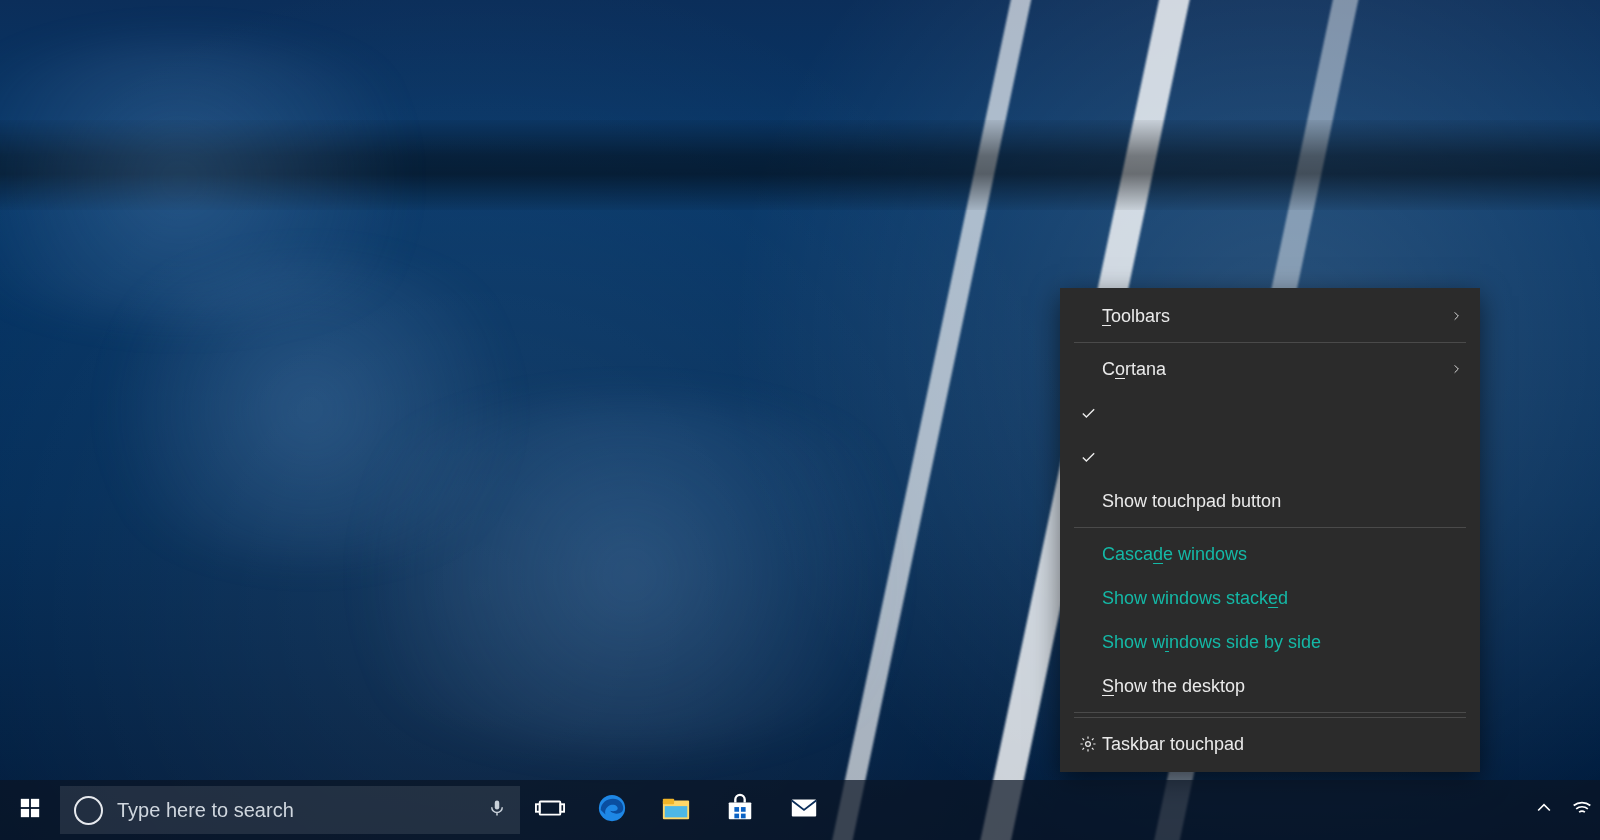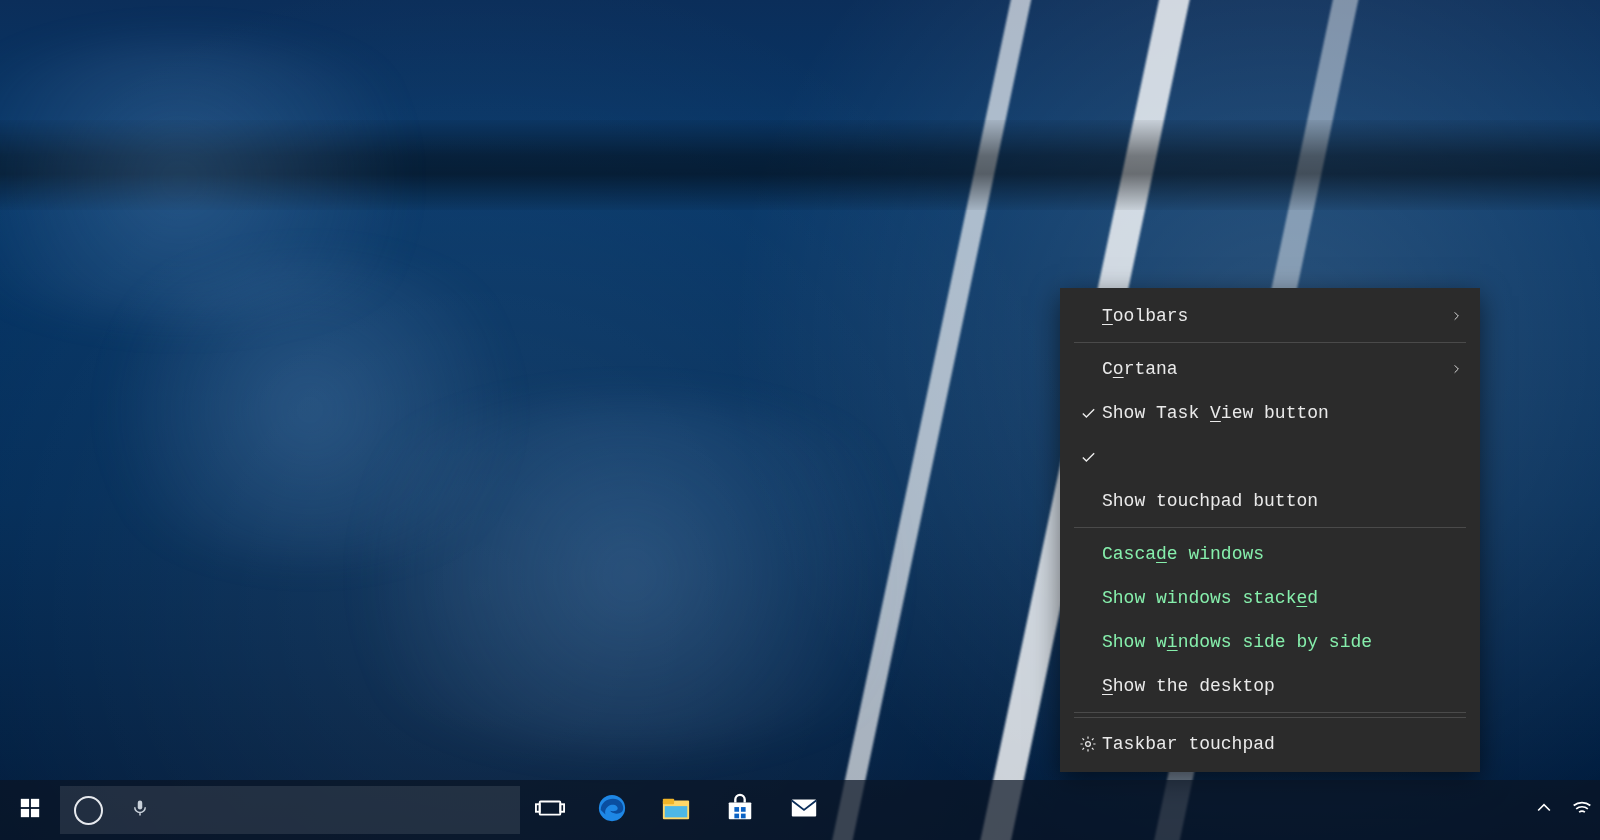--- a/index.html
+++ b/index.html
@@ -74,24 +74,24 @@
     padding:6px 0;
   }
   .ctxmenu .item{
     display:flex;align-items:center;height:44px;
     padding:0 18px 0 14px;position:relative;
   }
   .ctxmenu .item .check{width:28px;display:flex;justify-content:center;}
   .ctxmenu .item .check svg{width:17px;height:17px;stroke:#eaeaea;stroke-width:2;fill:none;}
   .ctxmenu .item .gear{width:28px;display:flex;justify-content:center;}
   .ctxmenu .item .gear svg{width:18px;height:18px;stroke:#eaeaea;stroke-width:1.6;fill:none;}
-  .ctxmenu .item .lbl{flex:1;white-space:nowrap;font-family:Liberation Mono, monospace;}
+  .ctxmenu .item .lbl{flex:1;white-space:nowrap;}
   .ctxmenu .item .chev{width:20px;display:flex;justify-content:flex-end;}
   .ctxmenu .item .chev svg{width:11px;height:14px;stroke:#eaeaea;stroke-width:2;fill:none;}
-  .ctxmenu .item.disabled{color:#86efac;}
+  .ctxmenu .item.disabled{color:#14b8a6;}
   .ctxmenu .sep{height:1px;background:#4a4a4a;margin:4px 14px;}
   .ctxmenu .u{text-decoration:underline;text-underline-offset:3px;}
 
 </style>
 </head>
 <body>
 
 <div class="desktop">
   <div class="darkband"></div>
   <div class="cloud c1"></div>
@@ -118,21 +118,20 @@
           <path d="M8 4l8 8-8 8"></path>
         </svg>
       </span>
     </div>
     <div class="item">
       <span class="check">
         <svg viewBox="0 0 24 24">
           <path d="M4 12l5 5L20 6"></path>
         </svg>
       </span>
-      <span class="lbl">Show Task <span class="u">V</span>iew button</span>
       <span class="chev"></span>
     </div>
     <div class="item">
       <span class="check">
         <svg viewBox="0 0 24 24">
           <path d="M4 12l5 5L20 6"></path>
         </svg>
       </span>
       <span class="chev"></span>
     </div>
@@ -184,20 +183,21 @@
           <rect x="2" y="2" width="9" height="9"></rect>
           <rect x="13" y="2" width="9" height="9"></rect>
           <rect x="2" y="13" width="9" height="9"></rect>
           <rect x="13" y="13" width="9" height="9"></rect>
         </svg>
     </span>
   </div>
 
   <div class="searchbox">
     <span class="cortana-ring"></span>
+    <span class="placeholder">Type here to search</span>
     <span class="mic">
       <span>
         <svg viewBox="0 0 24 24">
             <rect x="9" y="2" width="6" height="12" rx="3"></rect>
             <path d="M5 11a7 7 0 0 0 14 0M12 18v4" stroke="#c9d1da" stroke-width="2" fill="none"></path>
           </svg>
       </span>
     </span>
   </div>
 

